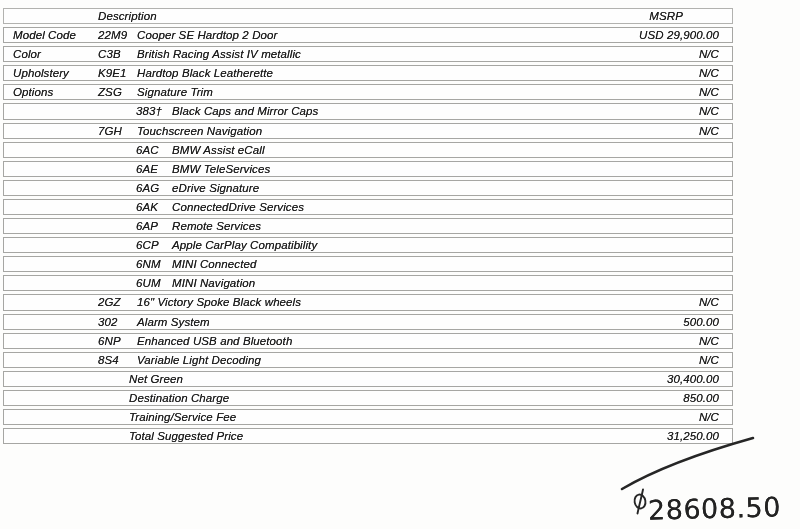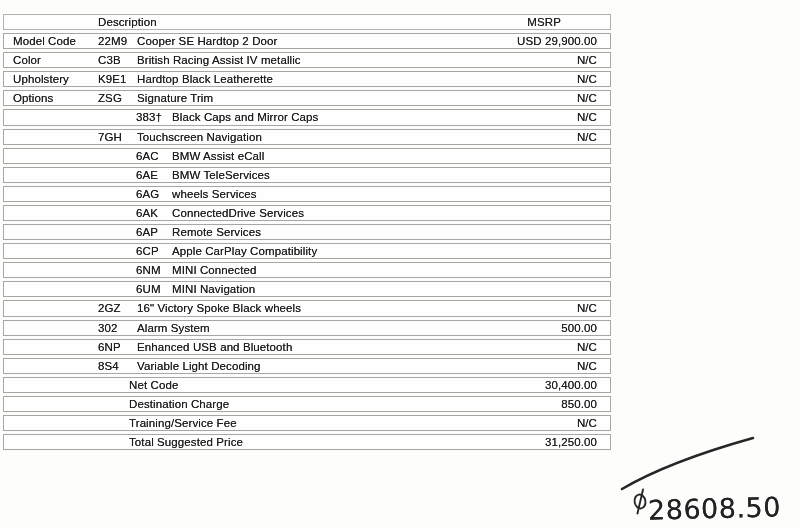--- a/index.html
+++ b/index.html
@@ -8,21 +8,21 @@
     background: #fdfdfc;
     font-family: "Liberation Sans", sans-serif;
     position: relative;
     overflow: hidden;
   }
   .page {
     position: absolute; inset: 0;
   }
   .table {
     position: absolute;
-    left: 3px; top: 14px; width: 608px;
+    left: 3px; top: 8px; width: 730px; font-style: italic;
   }
   .row {
     position: relative;
     height: 16.1px;
     margin-bottom: 3px;
     border: 1px solid #a6a6a3;
     background: #fefefe;
   }
   .row.header { border-color: #b2b2af; }
   .cell {
@@ -109,21 +109,21 @@
         <div class="row">
           <span class="cell code-b">6AC</span>
           <span class="cell desc-b">BMW Assist eCall</span>
         </div>
         <div class="row">
           <span class="cell code-b">6AE</span>
           <span class="cell desc-b">BMW TeleServices</span>
         </div>
         <div class="row">
           <span class="cell code-b">6AG</span>
-          <span class="cell desc-b">wheels Services</span>
+          <span class="cell desc-b">eDrive Signature</span>
         </div>
         <div class="row">
           <span class="cell code-b">6AK</span>
           <span class="cell desc-b">ConnectedDrive Services</span>
         </div>
         <div class="row">
           <span class="cell code-b">6AP</span>
           <span class="cell desc-b">Remote Services</span>
         </div>
         <div class="row">
@@ -152,21 +152,21 @@
           <span class="cell code-a">6NP</span>
           <span class="cell desc-a">Enhanced USB and Bluetooth</span>
           <span class="cell value">N/C</span>
         </div>
         <div class="row">
           <span class="cell code-a">8S4</span>
           <span class="cell desc-a">Variable Light Decoding</span>
           <span class="cell value">N/C</span>
         </div>
         <div class="row">
-          <span class="cell summary">Net Code</span>
+          <span class="cell summary">Net Green</span>
           <span class="cell value">30,400.00</span>
         </div>
         <div class="row">
           <span class="cell summary">Destination Charge</span>
           <span class="cell value">850.00</span>
         </div>
         <div class="row">
           <span class="cell summary">Training/Service Fee</span>
           <span class="cell value">N/C</span>
         </div>

